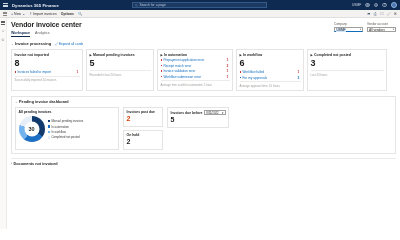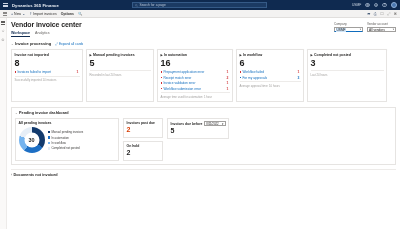--- a/index.html
+++ b/index.html
@@ -272,21 +272,20 @@
         <div class="tnum">5</div>
         <div class="tline"></div>
         <div class="tfoot">Recorded in last 24 hours</div>
       </div>
 
       <div class="tile t3">
         <div class="thead">
           <span class="tplay">▶</span>
           <span class="ttitle">In automation</span>
         </div>
-        <div class="tnum">16</div>
 
         <div class="sub">
           <span class="dot red"></span>
           <span class="slabel">Prepayment application error</span>
           <span class="scount red">1</span>
         </div>
         <div class="sub">
           <span class="dot red"></span>
           <span class="slabel">Receipt match error</span>
           <span class="scount red">2</span>

